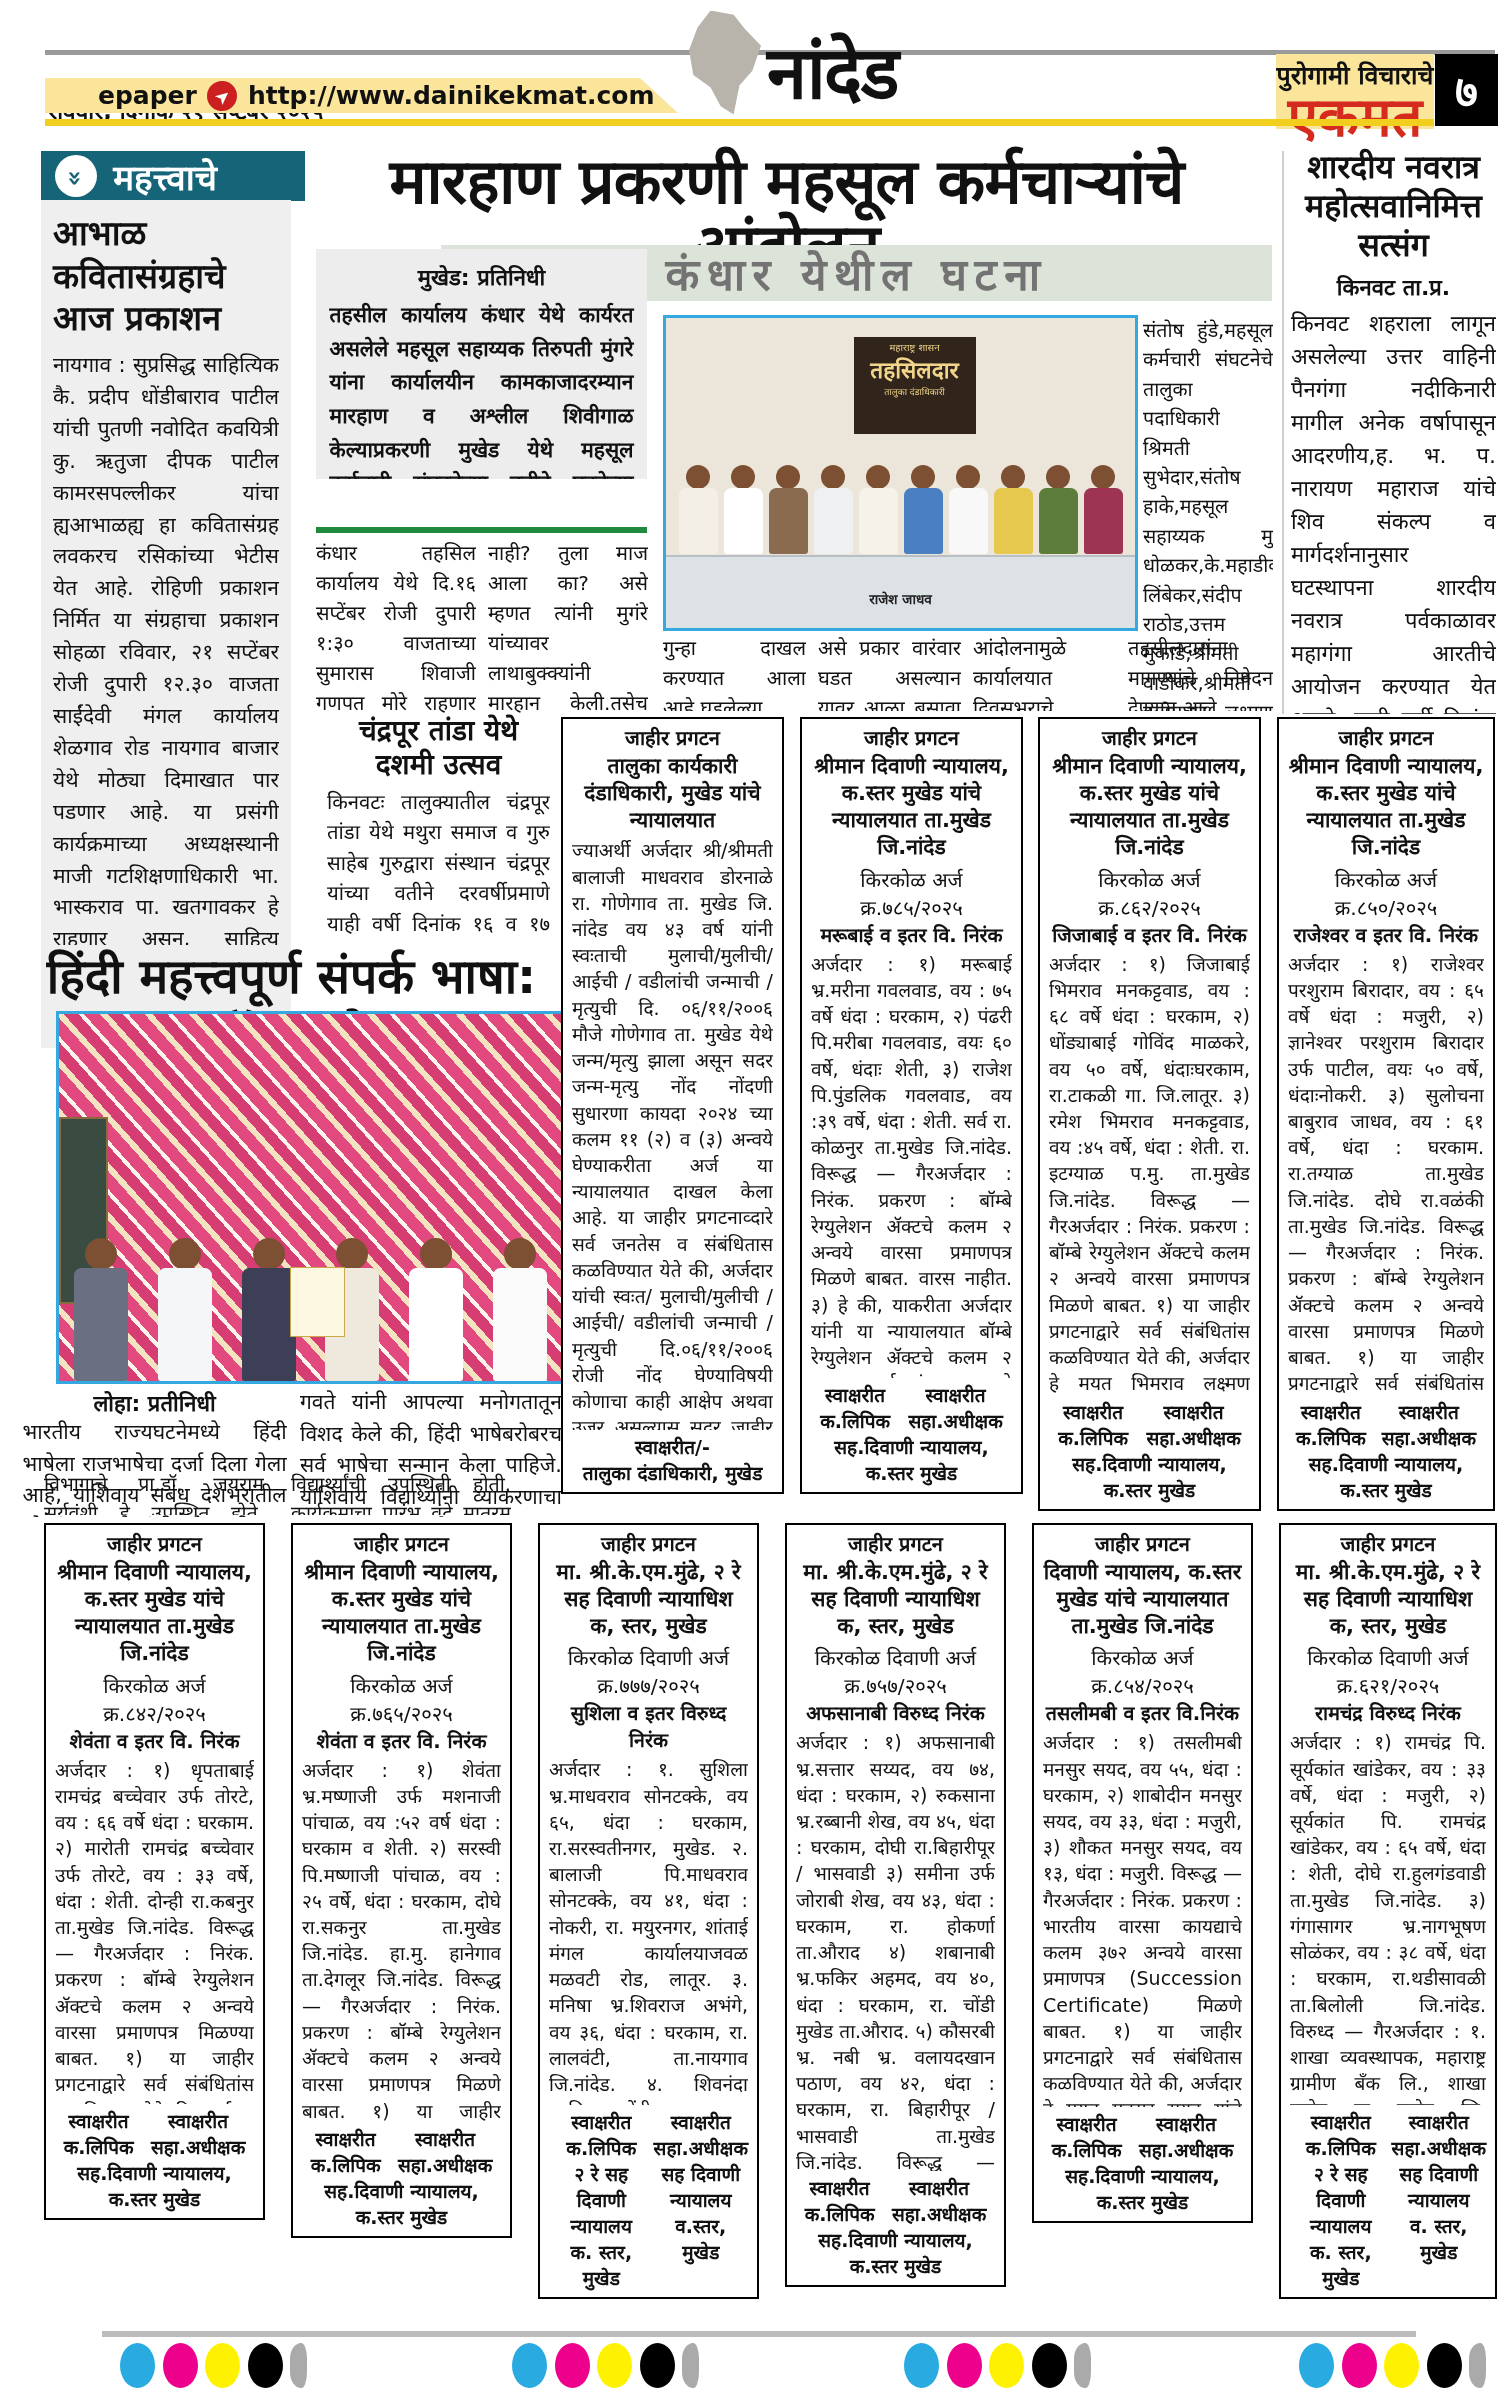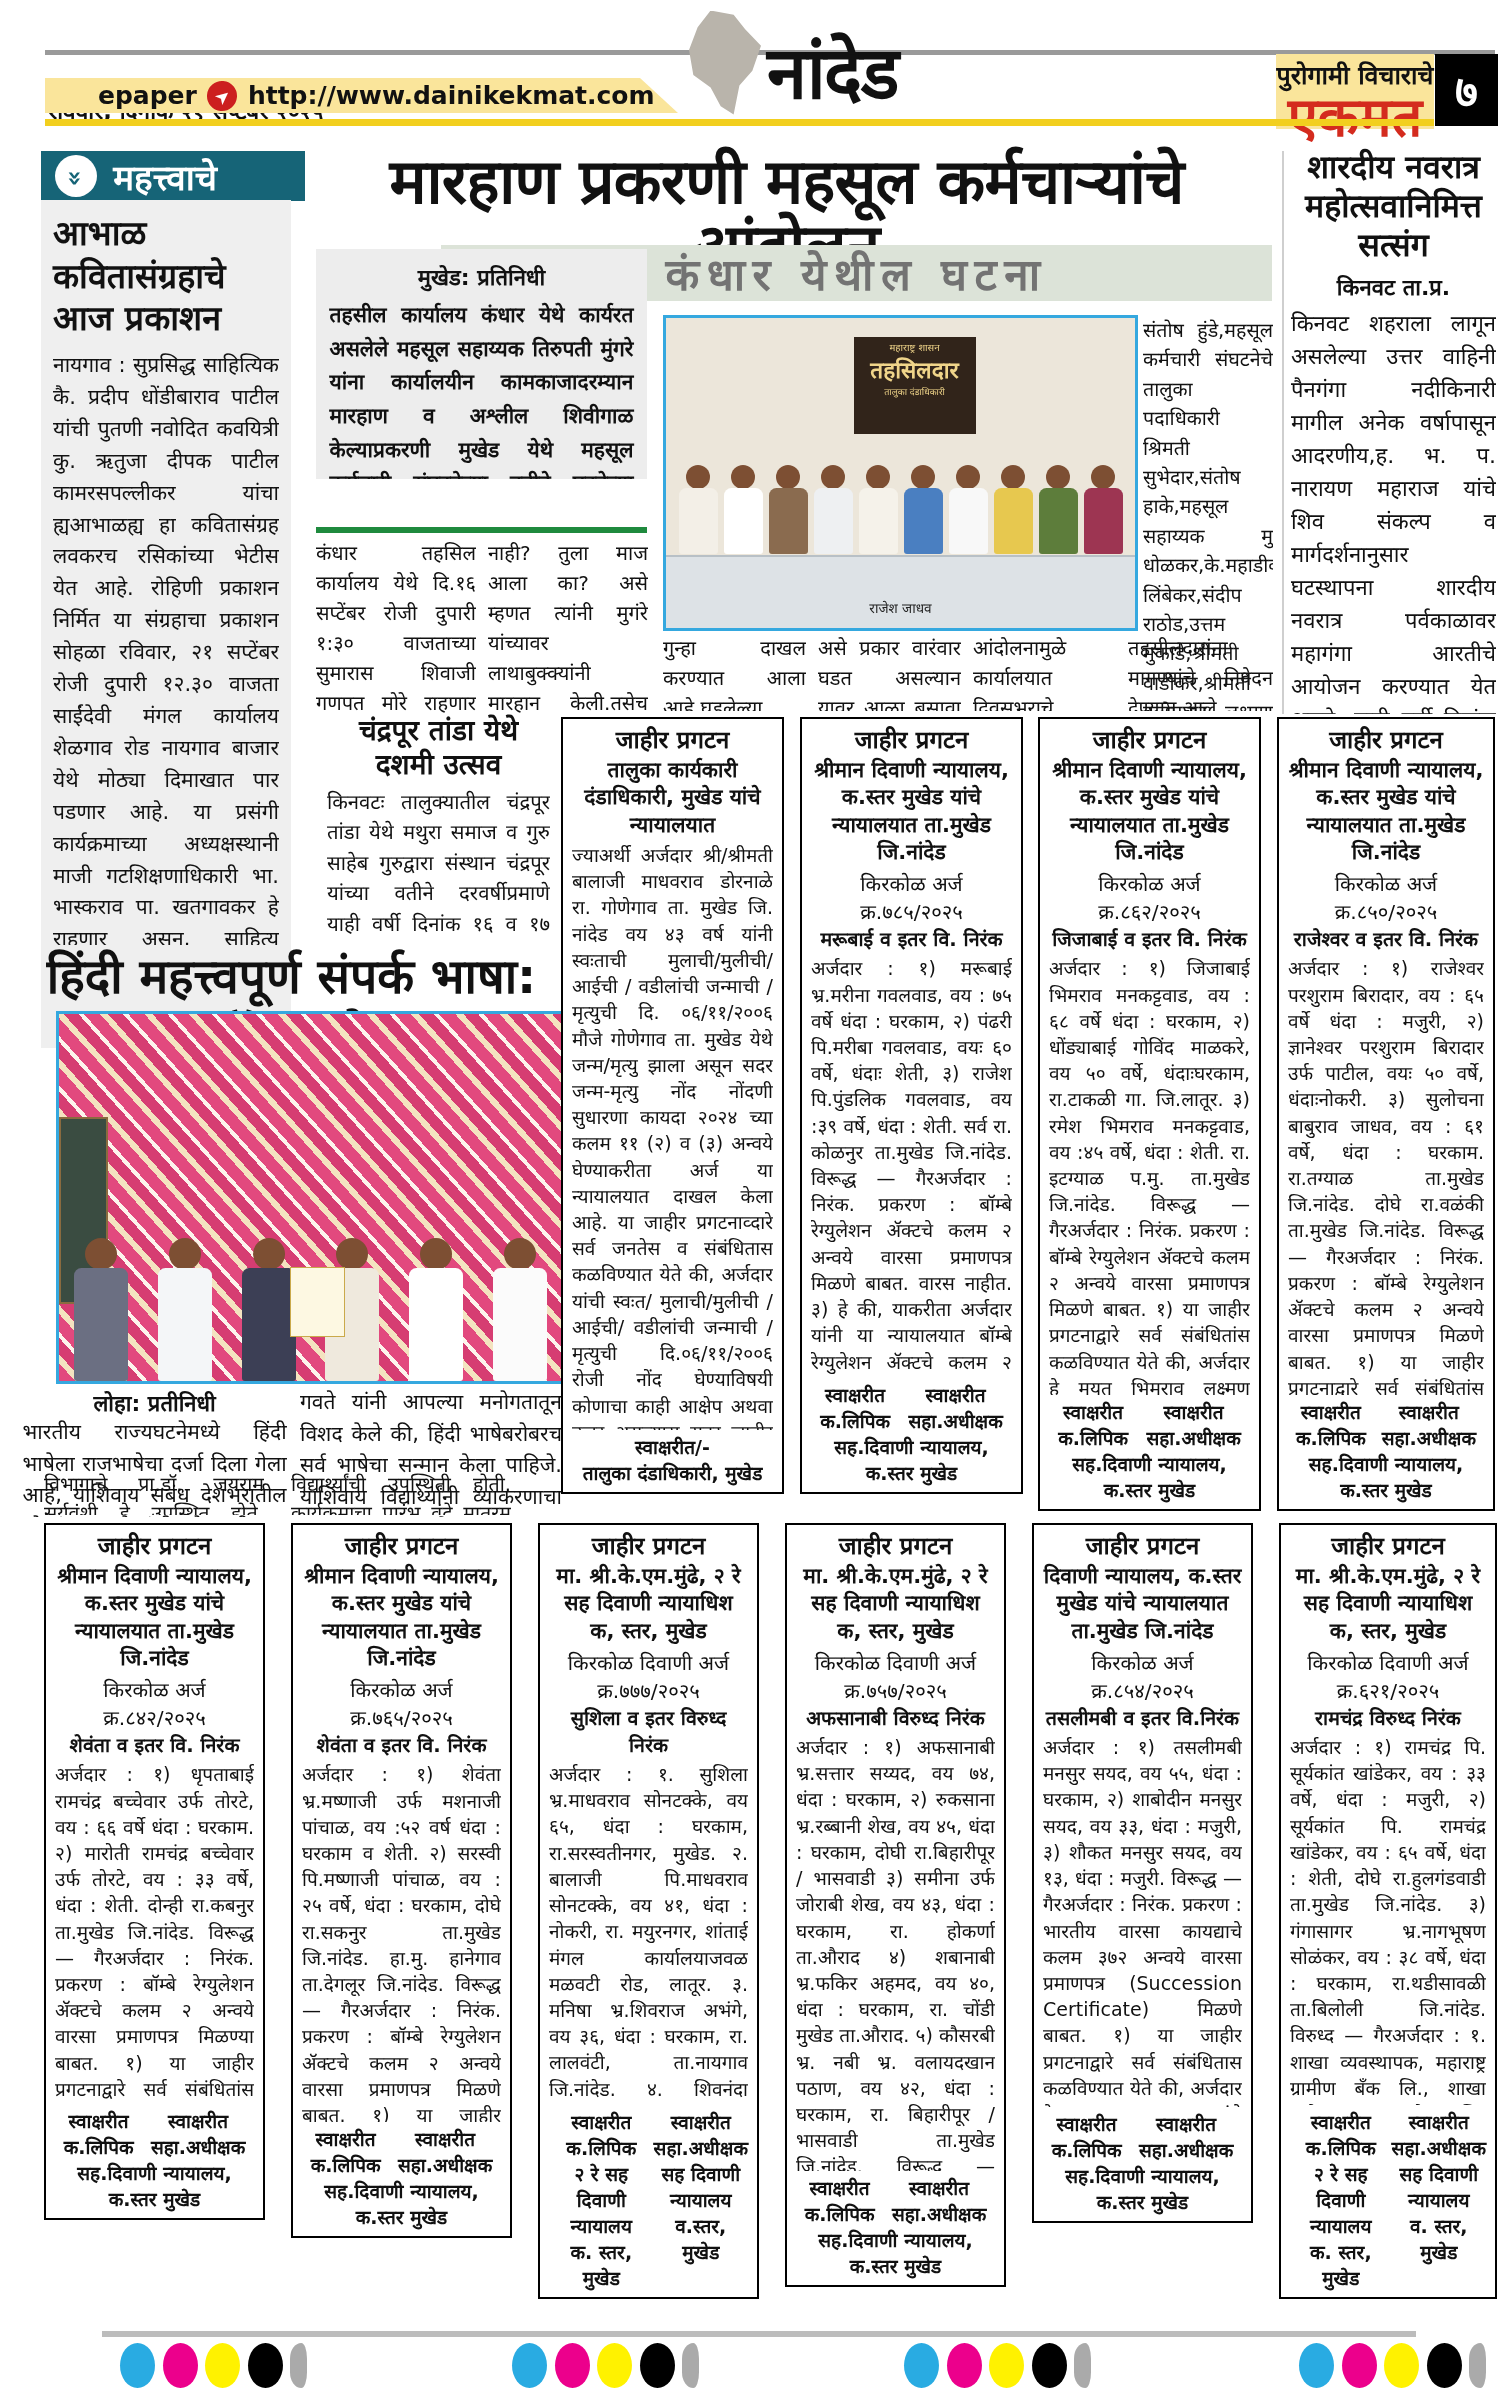--- a/index.html
+++ b/index.html
@@ -43,34 +43,34 @@
   .photo{border:3px solid #35a8df;background:#ece6da;overflow:hidden;}
   .board{position:absolute;background:#31241a;color:#f0d58a;text-align:center;padding-top:4.5px;}
   .board .b1{font-size:9.8px;}
   .board .b2{font-size:22.6px;font-weight:800;}
   .board .b3{font-size:9px;}
   .people{position:absolute;left:0;right:0;bottom:24%;display:flex;justify-content:center;gap:6px;align-items:flex-end;}
   .person{display:flex;flex-direction:column;align-items:center;}
   .head{width:24px;height:24px;border-radius:50%;background:#7d4f33;}
   .torso{width:39px;height:66px;border-radius:7.5px 7.5px 3px 3px;margin-top:-1.5px;}
   .desk{position:absolute;left:0;right:0;bottom:0;height:23%;background:#dde2e6;border-top:2.3px solid #b8c0c6;}
-  .nameplate{position:absolute;bottom:11px;width:100%;text-align:center;font-size:13.6px;color:#222;font-weight:400;}
+  .nameplate{position:absolute;bottom:20px;width:100%;text-align:center;font-size:13.6px;color:#222;font-weight:700;}
   .hphoto{border:3px solid #35a8df;overflow:hidden;position:absolute;
           background:repeating-linear-gradient(48deg,#e2497e 0 12px,#f4e3c0 12px 18px,#d63d72 18px 29px,#fdf4ec 29px 33px);}
   .hpeople{position:absolute;left:0;right:0;bottom:0;display:flex;justify-content:space-around;align-items:flex-end;height:78%;}
   .hperson .torso{width:54px;height:113px;}
   .hperson .head{width:32px;height:32px;}
   .cert{position:absolute;left:46%;bottom:12%;width:53px;height:68px;background:#fdf8e2;border:1.5px solid #caa94a;}
   .chalk{position:absolute;left:0;top:28%;width:9%;height:50%;background:#3a4c41;border:2.3px solid #8a6b3f;}
   
   .story-title{font-weight:800;text-align:center;line-height:1.22;}
   .dl-center{text-align:center;font-weight:700;}
   
   .notice{border:2.3px solid #000;background:#fff;padding:7.5px 9px 6px;display:flex;flex-direction:column;overflow:hidden;}
-  .n-title{font-size:24px;font-weight:800;text-align:center;line-height:1.15;}
+  .n-title{font-size:20px;font-weight:800;text-align:center;line-height:1.15;}
   .n-court{font-size:21px;font-weight:700;text-align:center;line-height:1.3;margin-top:3px;}
   .n-case{font-size:20.3px;text-align:center;margin-top:3px;}
   .n-parties{font-size:19.6px;font-weight:700;text-align:center;}
   .n-body{font-size:19px;line-height:1.38;text-align:justify;margin-top:3px;flex:1;overflow:hidden;}
   .n-sigs{display:flex;justify-content:space-around;font-size:19px;font-weight:700;margin-top:4.5px;text-align:center;white-space:pre-line;}
   .n-foot{font-size:19px;font-weight:700;text-align:center;}
   
   .dotgroup{display:flex;align-items:center;gap:7.5px;}
   .dot{width:35px;height:45px;border-radius:50%;}
   .dot.half{width:16.6px;border-radius:16.6px 50% 50% 16.6px/22.6px;}

